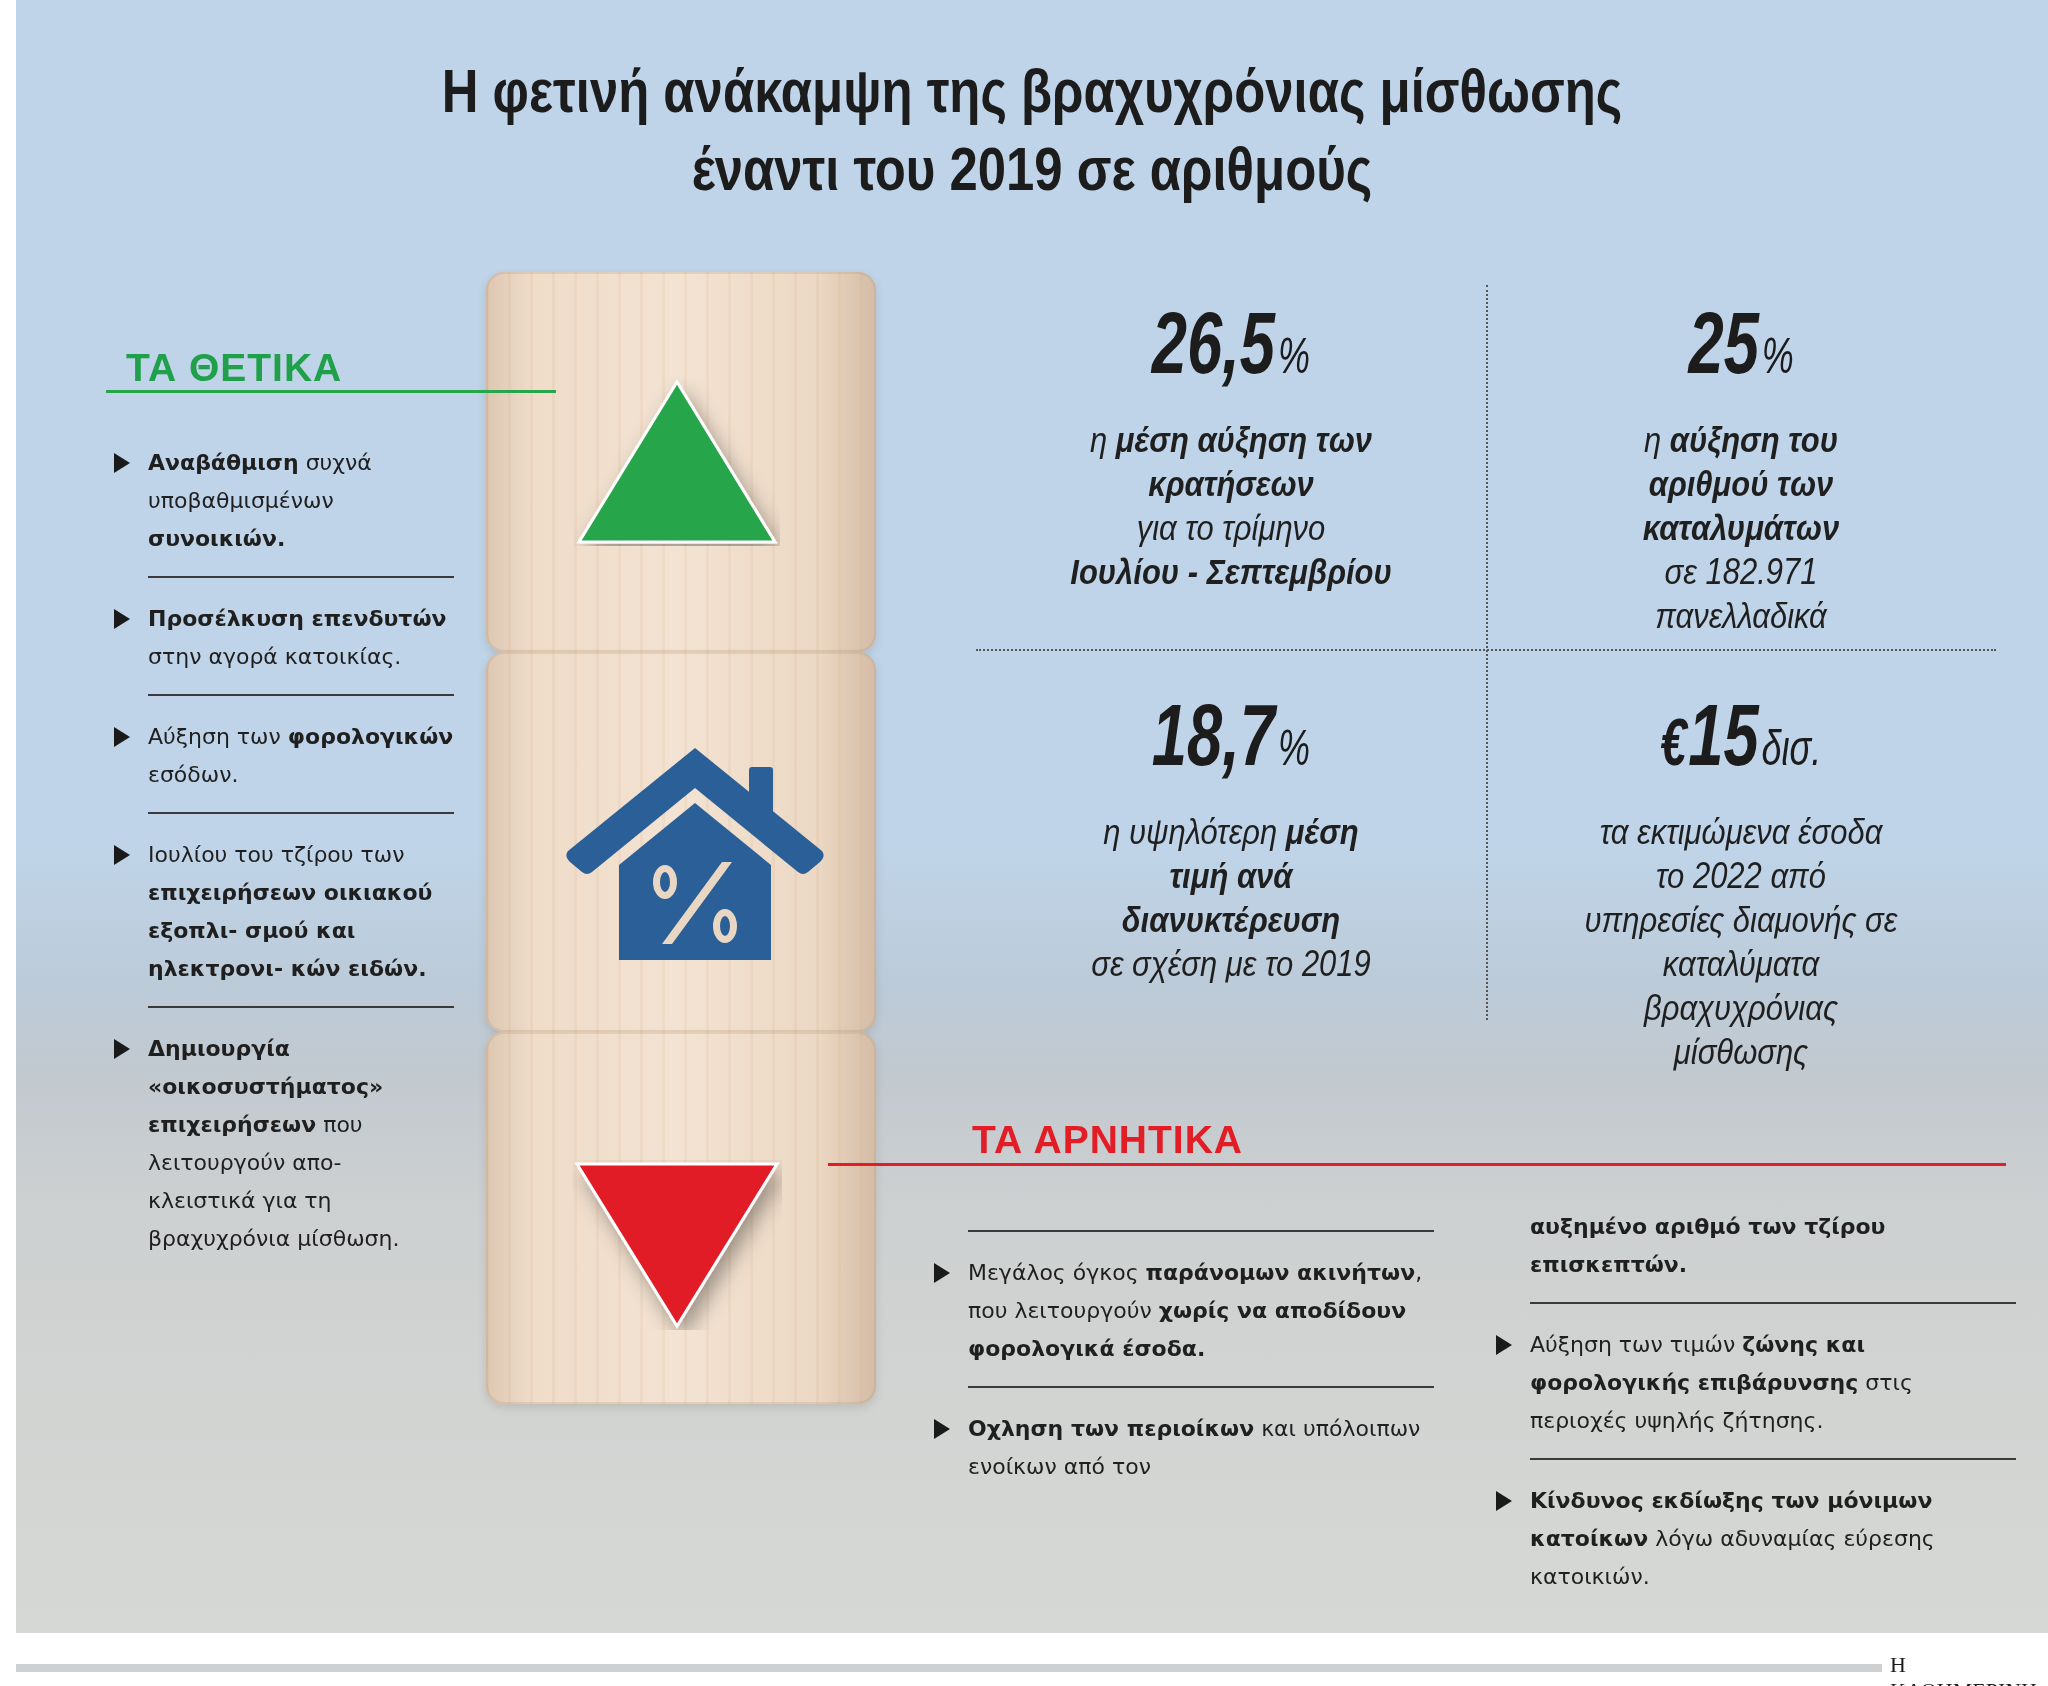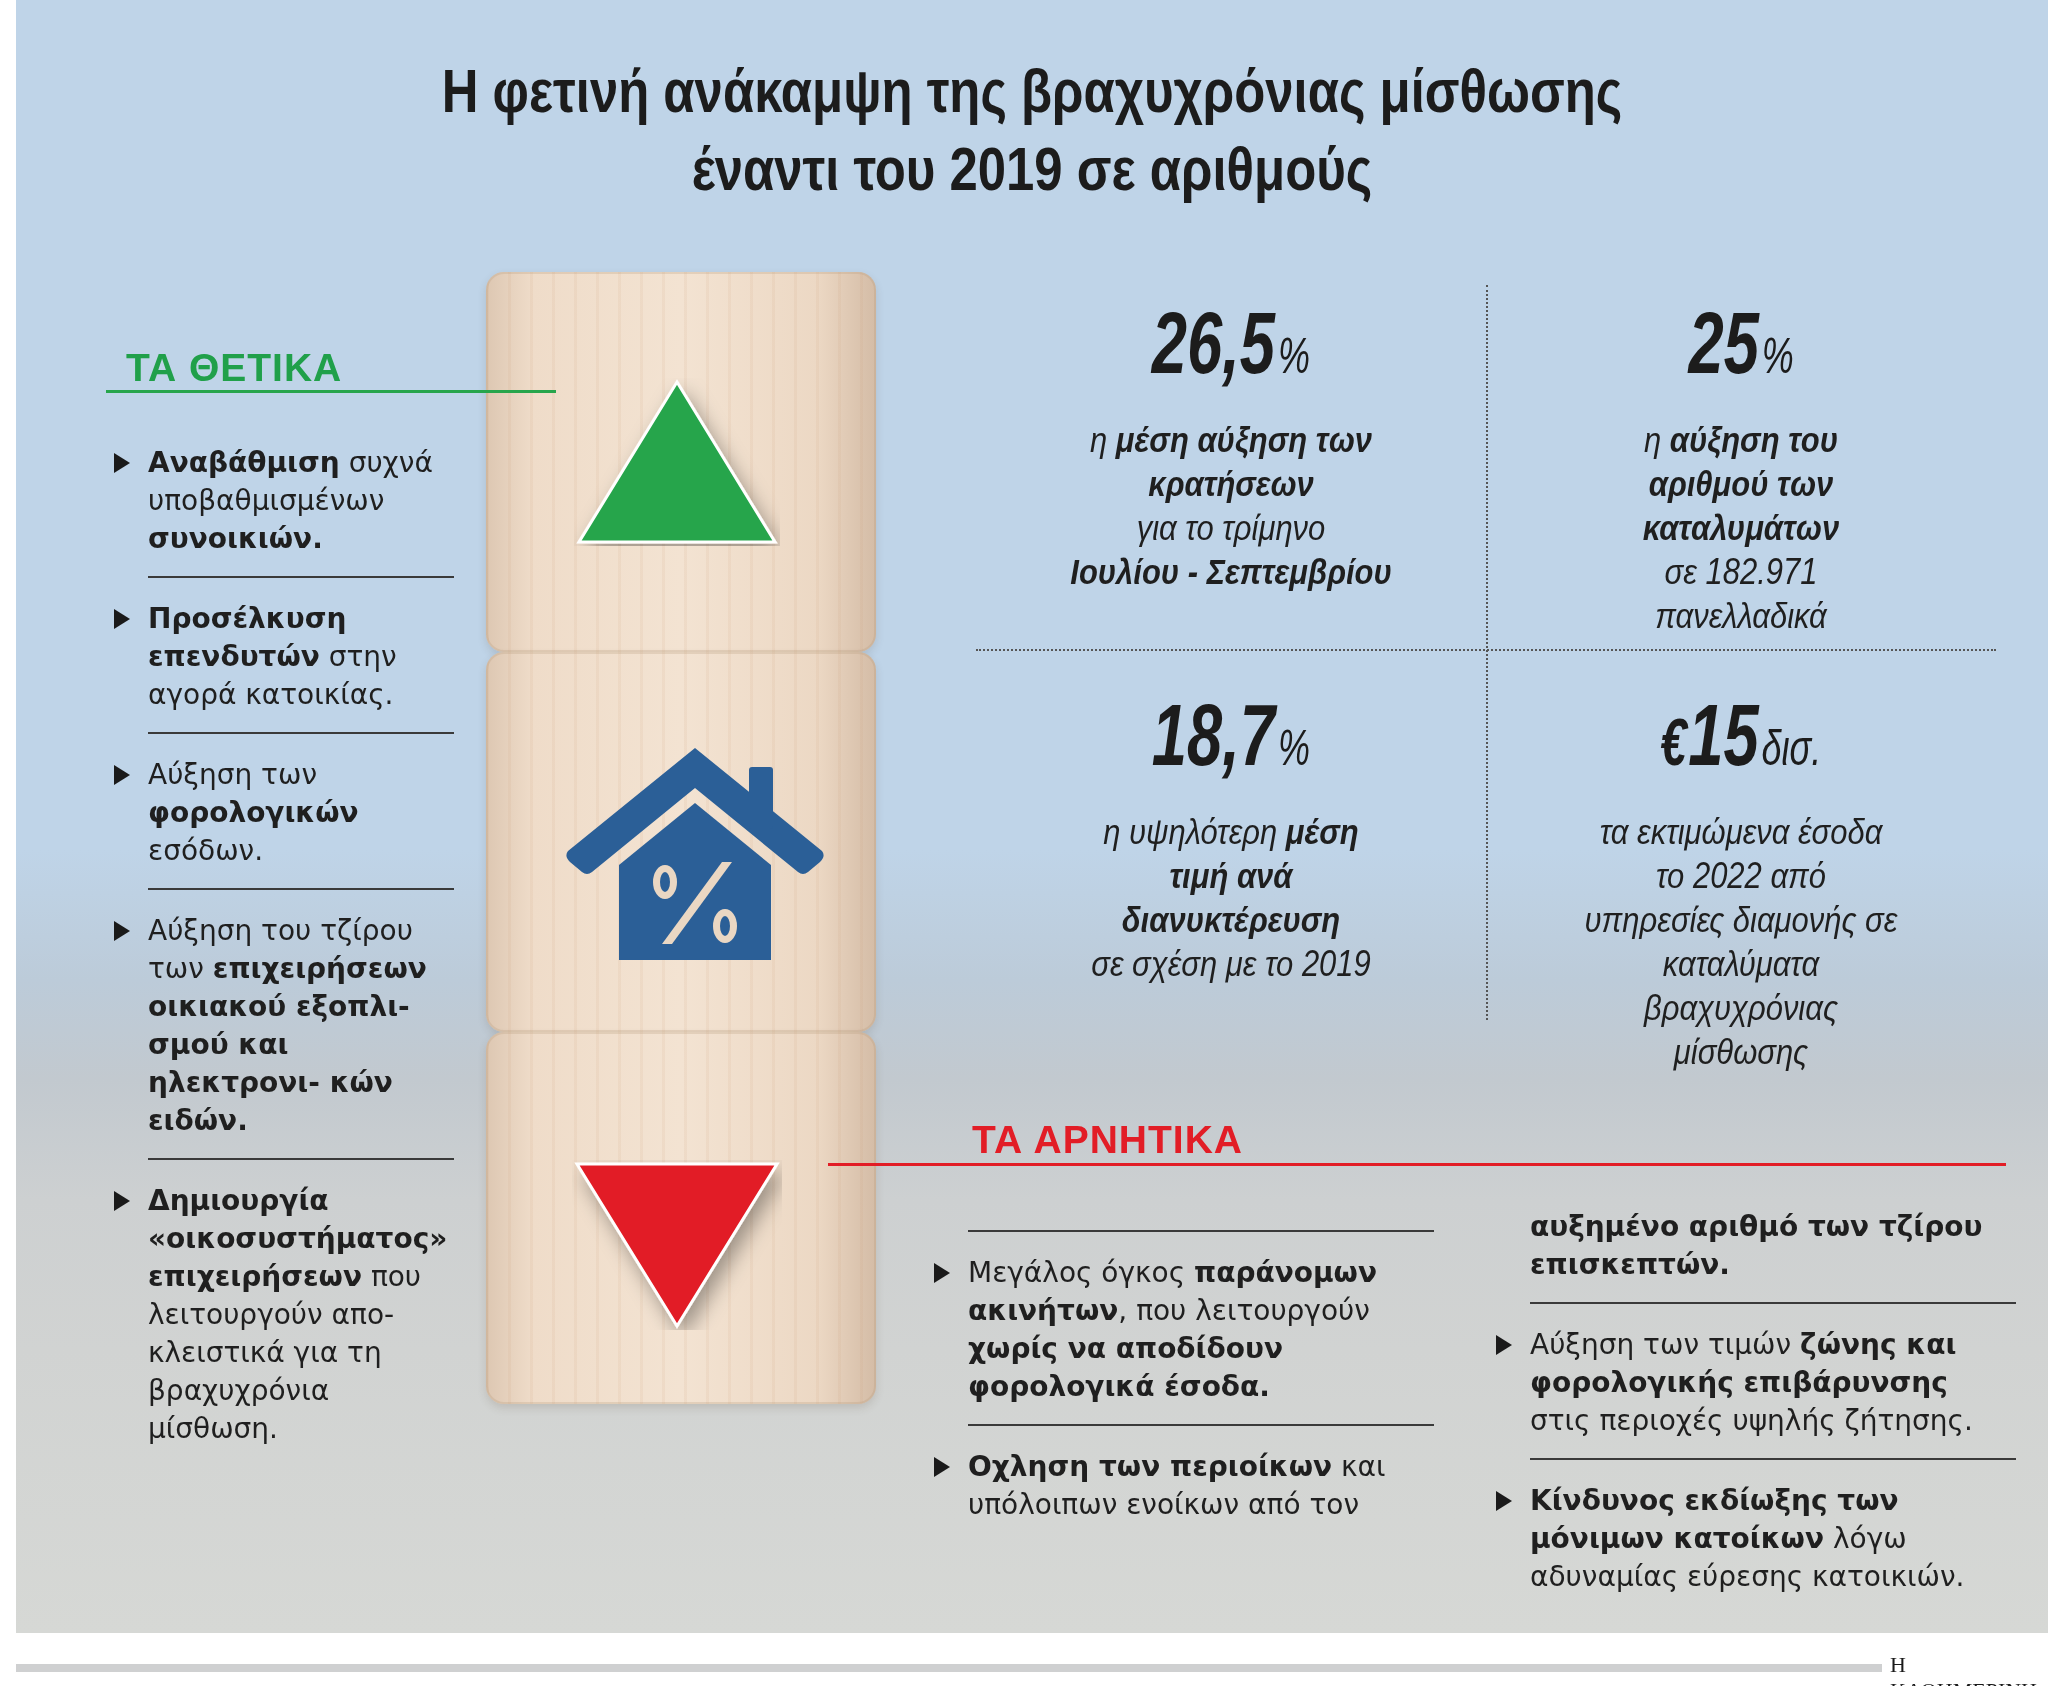--- a/index.html
+++ b/index.html
@@ -46,21 +46,21 @@
   .sec-head {
     position: absolute; font-family: "Liberation Sans", sans-serif; font-weight: bold;
     font-size: 39px; letter-spacing: 1px;
   }
   .pos-head { left: 110px; top: 346px; color: #20a04a; }
   .pos-line { position: absolute; left: 90px; top: 390px; width: 450px; height: 3px; background: #27a54c; }
   .neg-head { left: 928px; top: 1118px; color: #e21d26; margin-left: 28px; }
   .neg-line { position: absolute; left: 812px; top: 1163px; width: 1178px; height: 3px; background: #e21d26; }
 
   
-  .blist { position: absolute; font-family: "DejaVu Sans", sans-serif; font-size: 28px; line-height: 38px; color: #1f1f1f; }
+  .blist { position: absolute; font-family: "DejaVu Sans", sans-serif; font-size: 22px; line-height: 38px; color: #1f1f1f; }
   .bitem { position: relative; padding-left: 34px; }
   .bitem .arrow {
     position: absolute; left: 0; top: 9px; width: 0; height: 0;
     border-top: 10px solid transparent; border-bottom: 10px solid transparent;
     border-left: 16px solid #1a1a1a;
   }
   .bitem b { font-weight: bold; }
   .sep { height: 2px; background: #3a3a3a; margin: 18px 0 22px 34px; }
 
   .pos-list { left: 98px; top: 444px; width: 340px; }
@@ -164,21 +164,21 @@
       <b>Προσέλκυση επενδυτών</b><span> στην αγορά κατοικίας.</span>
     </div>
     <div class="sep"></div>
     <div class="bitem">
       <span class="arrow"></span>
       <span>Αύξηση των </span><b>φορολογικών</b><span> εσόδων.</span>
     </div>
     <div class="sep"></div>
     <div class="bitem">
       <span class="arrow"></span>
-      <span>Αύξηση του τζίρου των </span><b>επιχειρήσεων οικιακού εξοπλι- σμού και ηλεκτρονι- κών ειδών.</b>
+      <span>Ιουλίου του τζίρου των </span><b>επιχειρήσεων οικιακού εξοπλι- σμού και ηλεκτρονι- κών ειδών.</b>
     </div>
     <div class="sep"></div>
     <div class="bitem">
       <span class="arrow"></span>
       <b>Δημιουργία «οικοσυστήματος» επιχειρήσεων</b><span> που λειτουργούν απο- κλειστικά για τη βραχυχρόνια μίσθωση.</span>
     </div>
   </div>
 
   <div class="stats">
     <div class="vdiv"></div>

